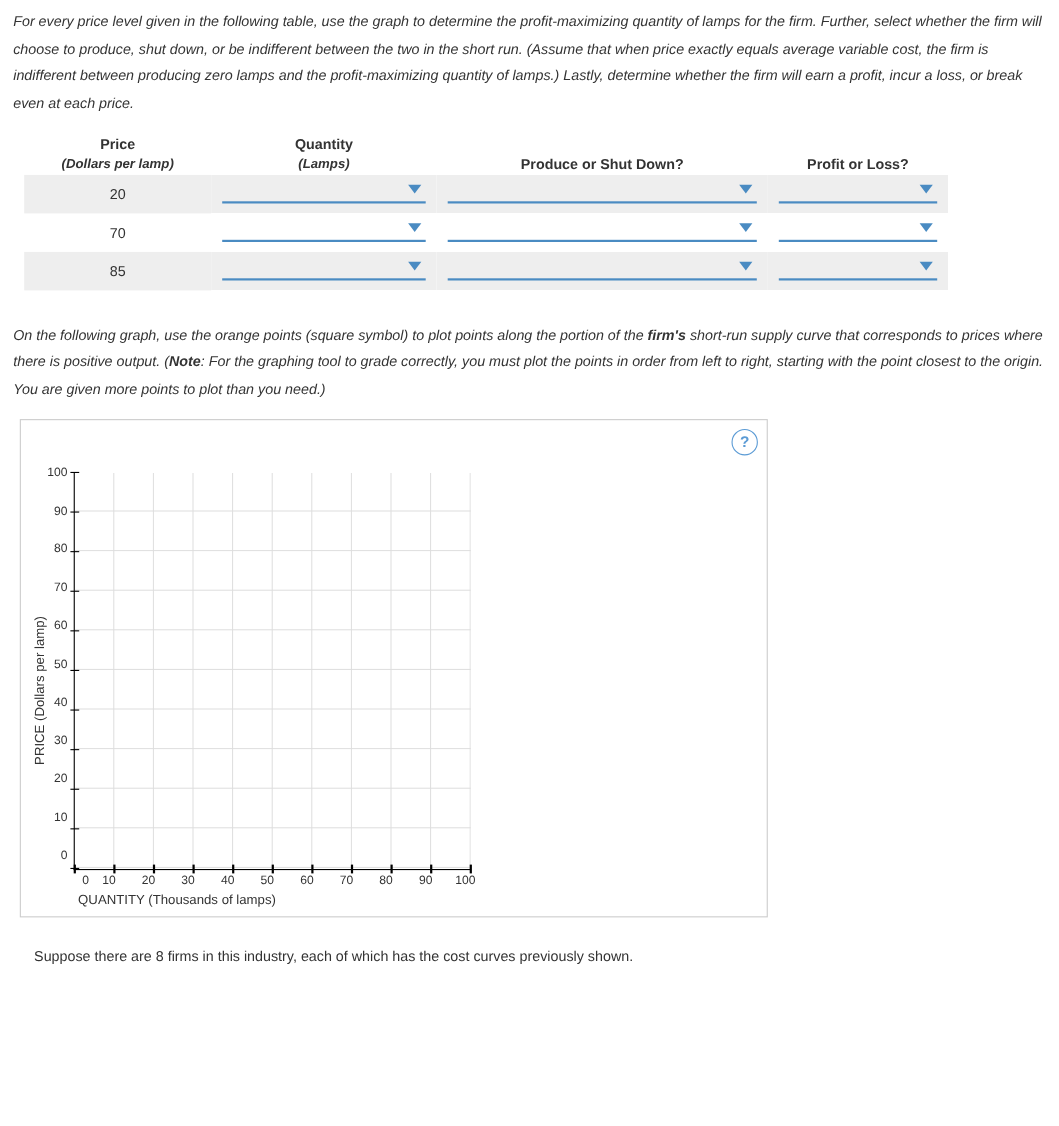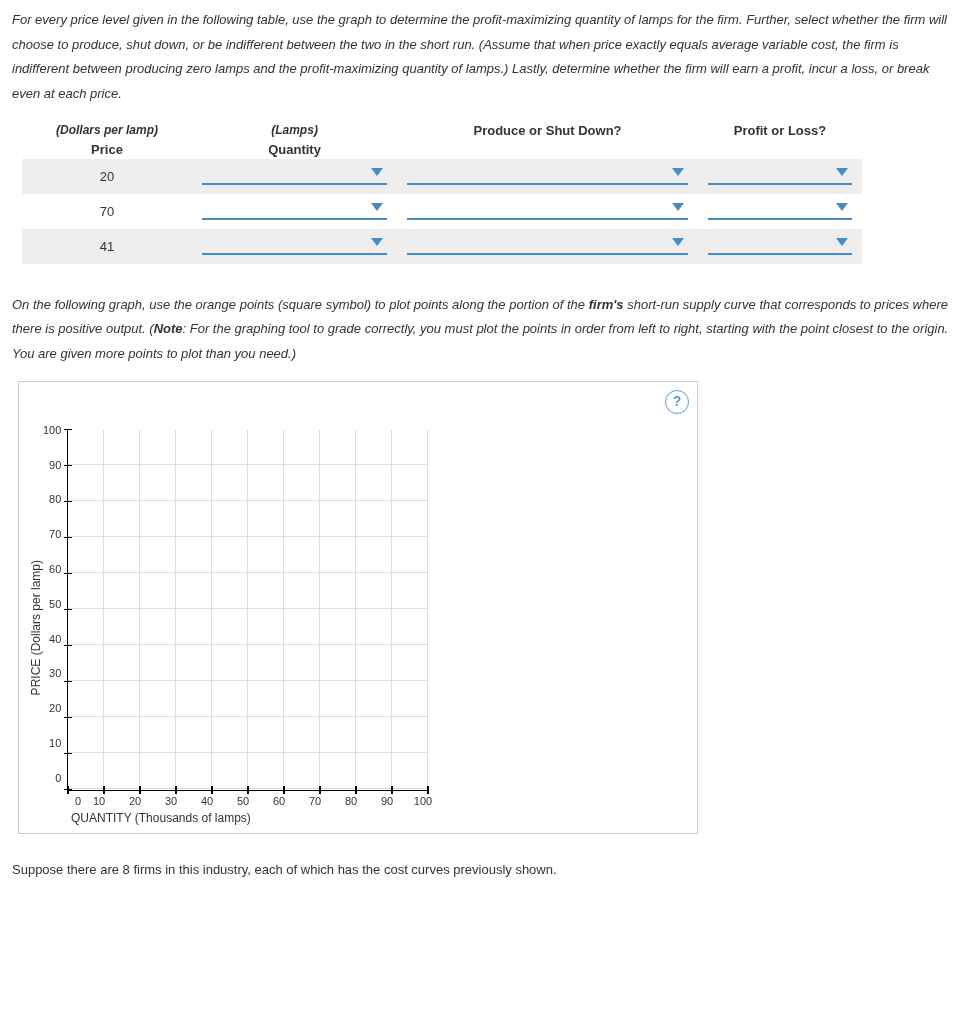--- a/index.html
+++ b/index.html
@@ -161,47 +161,47 @@
   .tick-marks-x div { position:absolute; bottom:0; height:8px; width:1.5px; background:#000; }
 </style>
 </head>
 <body>
 
 <div class="instruction">For every price level given in the following table, use the graph to determine the profit-maximizing quantity of lamps for the firm. Further, select whether the firm will choose to produce, shut down, or be indifferent between the two in the short run. (Assume that when price exactly equals average variable cost, the firm is indifferent between producing zero lamps and the profit-maximizing quantity of lamps.) Lastly, determine whether the firm will earn a profit, incur a loss, or break even at each price.</div>
 
 <table class="data-table">
   <thead>
     <tr>
+      <th>Price</th>
+      <th>Quantity</th>
+      <th></th>
+      <th></th>
+    </tr>
+    <tr>
       <th class="sub">(Dollars per lamp)</th>
       <th class="sub">(Lamps)</th>
       <th>Produce or Shut Down?</th>
       <th>Profit or Loss?</th>
-    </tr>
-    <tr>
-      <th>Price</th>
-      <th>Quantity</th>
-      <th></th>
-      <th></th>
     </tr>
   </thead>
   <tbody id="table-body">
       <tr>
         <td class="shade price-cell">20</td>
         <td class="shade dropdown-cell"><span class="dropdown"><span class="caret"></span></span></td>
         <td class="shade dropdown-cell"><span class="dropdown wide"><span class="caret"></span></span></td>
         <td class="shade dropdown-cell"><span class="dropdown narrow"><span class="caret"></span></span></td>
       </tr>
       <tr>
         <td class="shade price-cell">70</td>
         <td class="shade dropdown-cell"><span class="dropdown"><span class="caret"></span></span></td>
         <td class="shade dropdown-cell"><span class="dropdown wide"><span class="caret"></span></span></td>
         <td class="shade dropdown-cell"><span class="dropdown narrow"><span class="caret"></span></span></td>
       </tr>
       <tr>
-        <td class="shade price-cell">41</td>
+        <td class="shade price-cell">85</td>
         <td class="shade dropdown-cell"><span class="dropdown"><span class="caret"></span></span></td>
         <td class="shade dropdown-cell"><span class="dropdown wide"><span class="caret"></span></span></td>
         <td class="shade dropdown-cell"><span class="dropdown narrow"><span class="caret"></span></span></td>
       </tr>
     </tbody>
 </table>
 
 <div class="instruction" style="margin-top:29px;">
   <span>On the following graph, use the orange points (square symbol) to plot points along the portion of the </span><strong>firm's</strong><span> short-run supply curve that corresponds to prices where there is positive output. (</span><strong>Note</strong><span>: For the graphing tool to grade correctly, you must plot the points in order from left to right, starting with the point closest to the origin. You are given more points to plot than you need.)</span>
 </div>
@@ -270,13 +270,13 @@
               <span>90</span>
               <span>100</span>
             </div>
           <div class="x-axis-label">QUANTITY (Thousands of lamps)</div>
         </div>
       </div>
     </div>
   </div>
 </div>
 
-<div style="margin-top:28px; font-size:13px;">Suppose there are 8 firms in this industry, each of which has the cost curves previously shown.</div>
+<div style="margin-top:28px; font-size:13px;margin-left:19px;">Suppose there are 8 firms in this industry, each of which has the cost curves previously shown.</div>
 
 </body></html>

